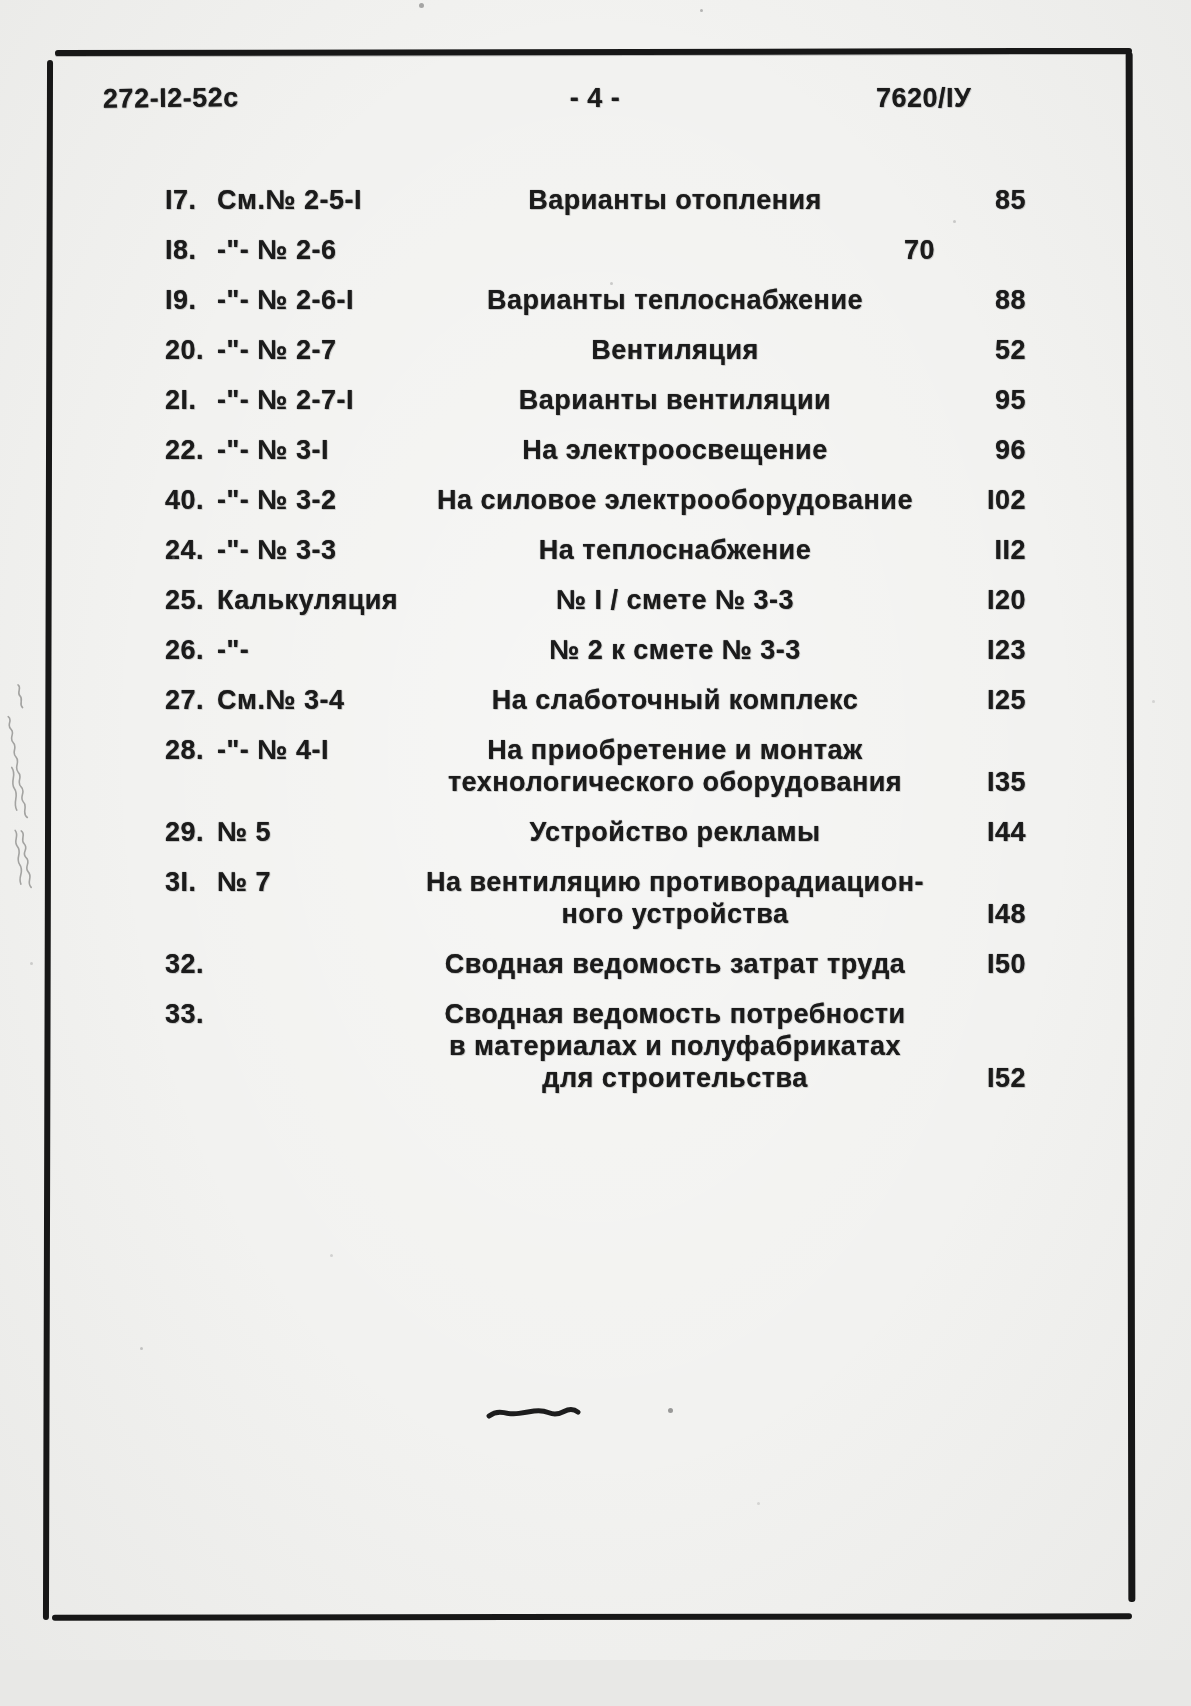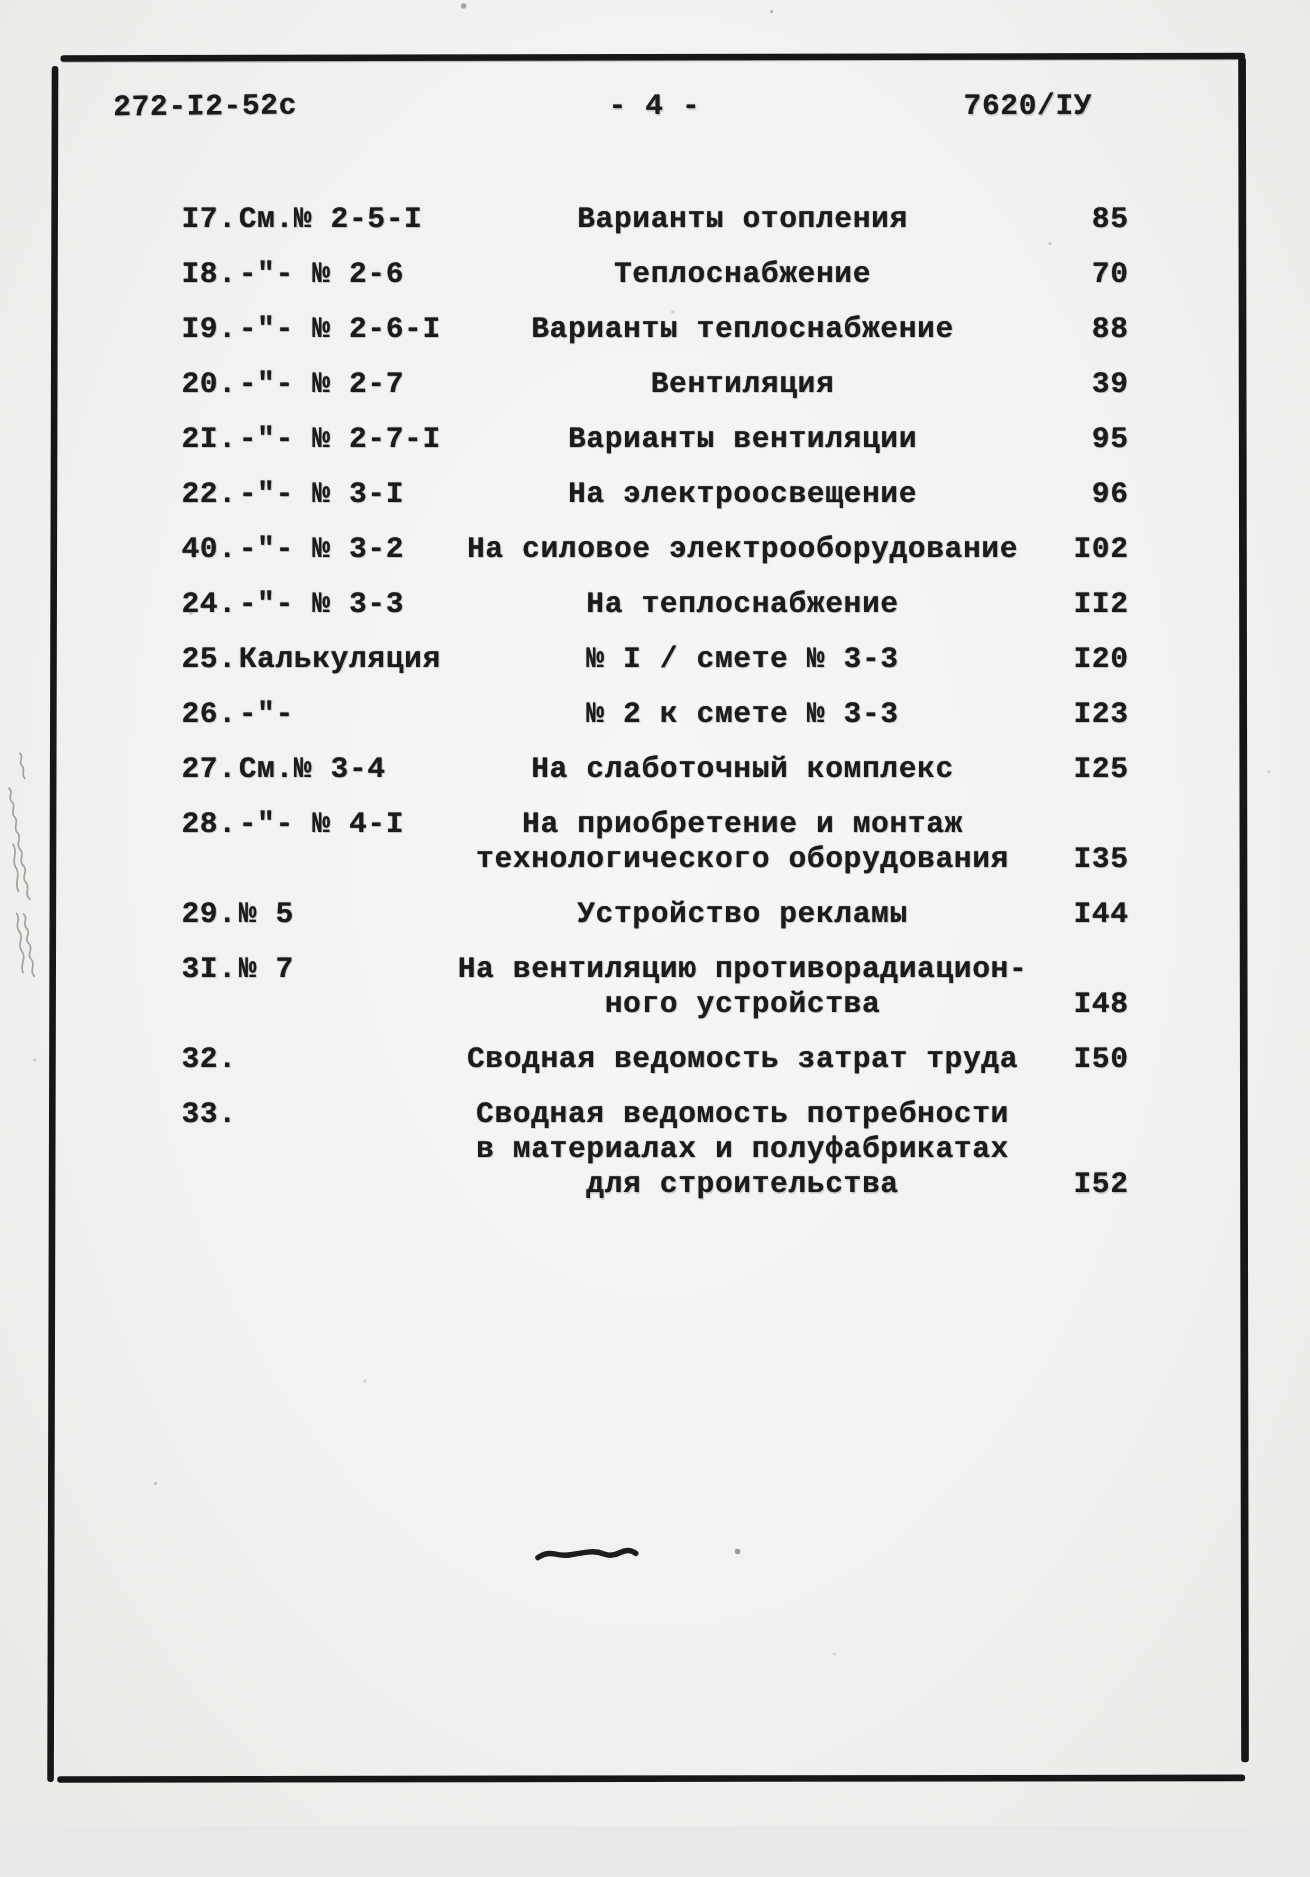--- a/index.html
+++ b/index.html
@@ -7,21 +7,21 @@
     padding: 0;
     background: #e8e8e6;
   }
   .scan-page {
     position: relative;
     width: 1191px;
     height: 1660px;
     background: #f2f2f0;
     background-image: radial-gradient(ellipse at 50% 45%, rgba(255,255,255,0.35) 0%, rgba(255,255,255,0) 55%, rgba(120,120,115,0.07) 100%);
     overflow: hidden;
-    font-family: Liberation Mono, monospace;
+    font-family: Liberation Sans, sans-serif;
     color: #1b1b1b;
   }
   
   .frame-line {
     position: absolute;
     background: #171717;
     border-radius: 3px;
   }
   .frame-top    { left: 55px;   top: 49px;   width: 1077px; height: 6px;  transform: rotate(-0.12deg); box-shadow: 0 1px 0 rgba(23,23,23,0.25); }
   .frame-left   { left: 45px;   top: 60px;   width: 6px;    height: 1560px; transform: rotate(0.15deg); }
@@ -110,36 +110,35 @@
     <div class="toc-row">
       <span class="c-num">I7.</span>
       <span class="c-ref">См.№ 2-5-I</span>
       <span class="c-desc">Варианты отопления</span>
       <span class="c-page">85</span>
     </div>
 
     <div class="toc-row">
       <span class="c-num">I8.</span>
       <span class="c-ref">-"- № 2-6</span>
-      <span class="c-desc">Теплоснабжение</span>
       <span class="c-page">70</span>
     </div>
 
     <div class="toc-row">
       <span class="c-num">I9.</span>
       <span class="c-ref">-"- № 2-6-I</span>
       <span class="c-desc">Варианты теплоснабжение</span>
       <span class="c-page">88</span>
     </div>
 
     <div class="toc-row">
       <span class="c-num">20.</span>
       <span class="c-ref">-"- № 2-7</span>
       <span class="c-desc">Вентиляция</span>
-      <span class="c-page">39</span>
+      <span class="c-page">52</span>
     </div>
 
     <div class="toc-row">
       <span class="c-num">2I.</span>
       <span class="c-ref">-"- № 2-7-I</span>
       <span class="c-desc">Варианты вентиляции</span>
       <span class="c-page">95</span>
     </div>
 
     <div class="toc-row">

